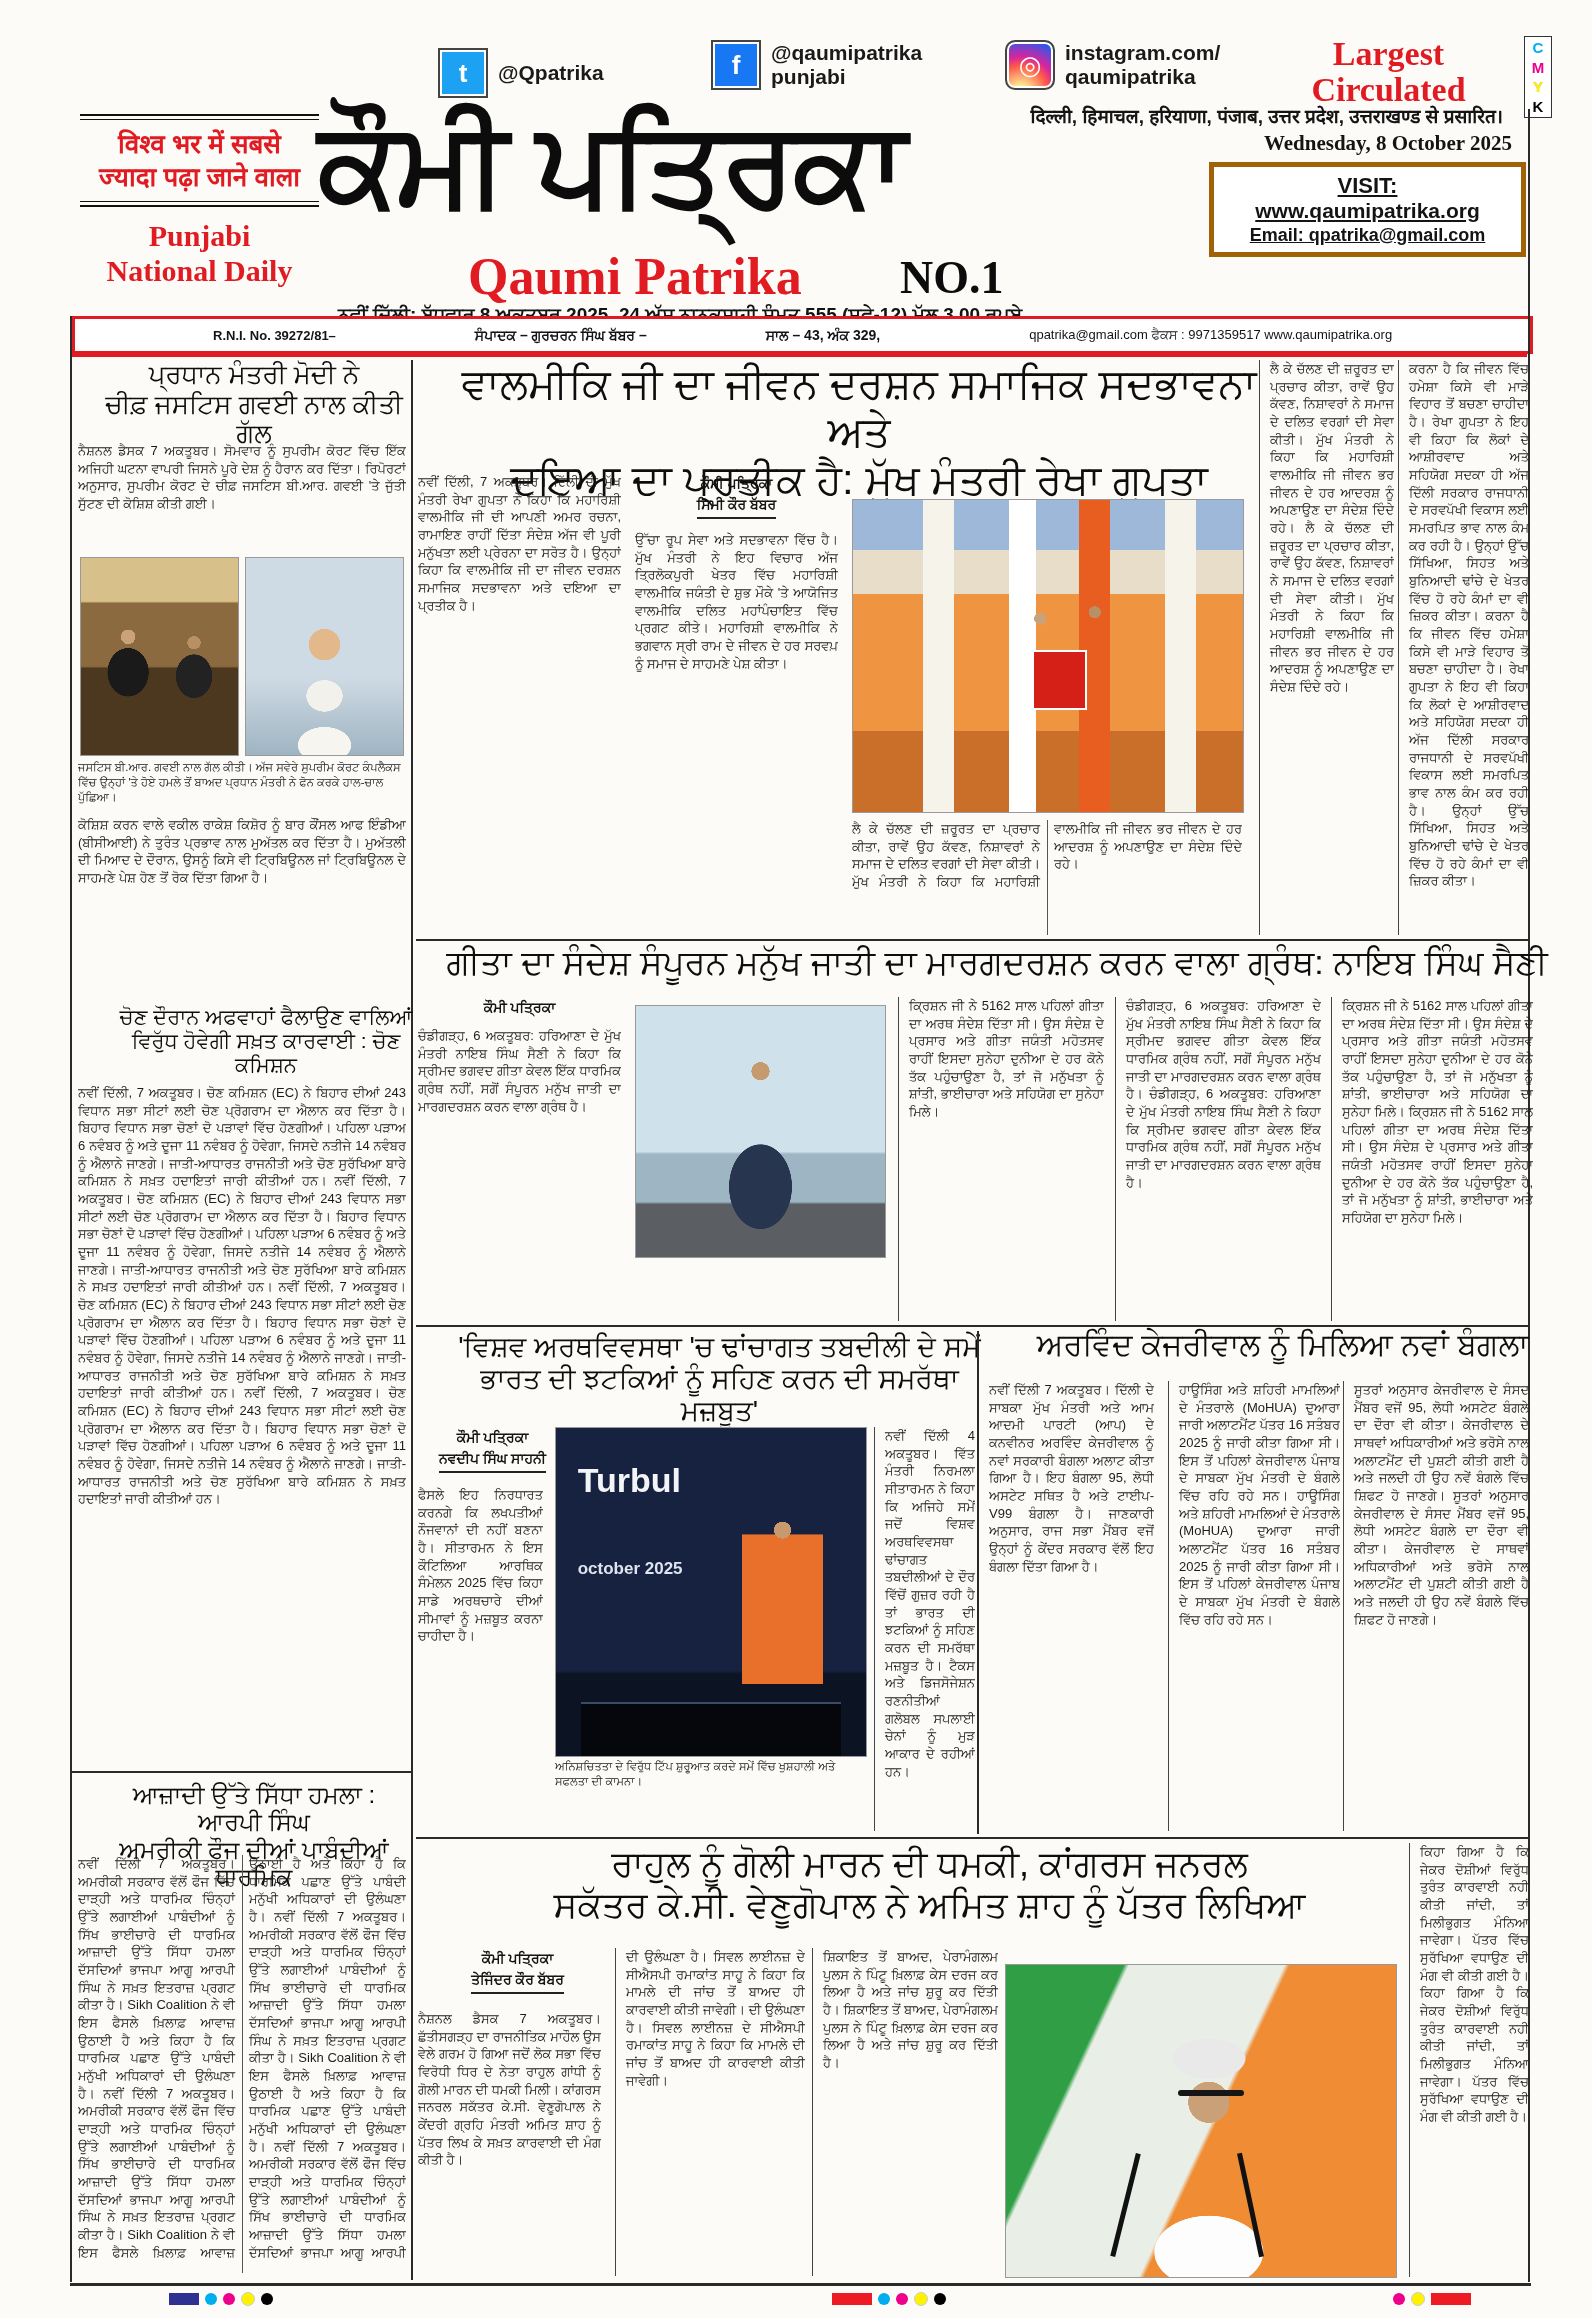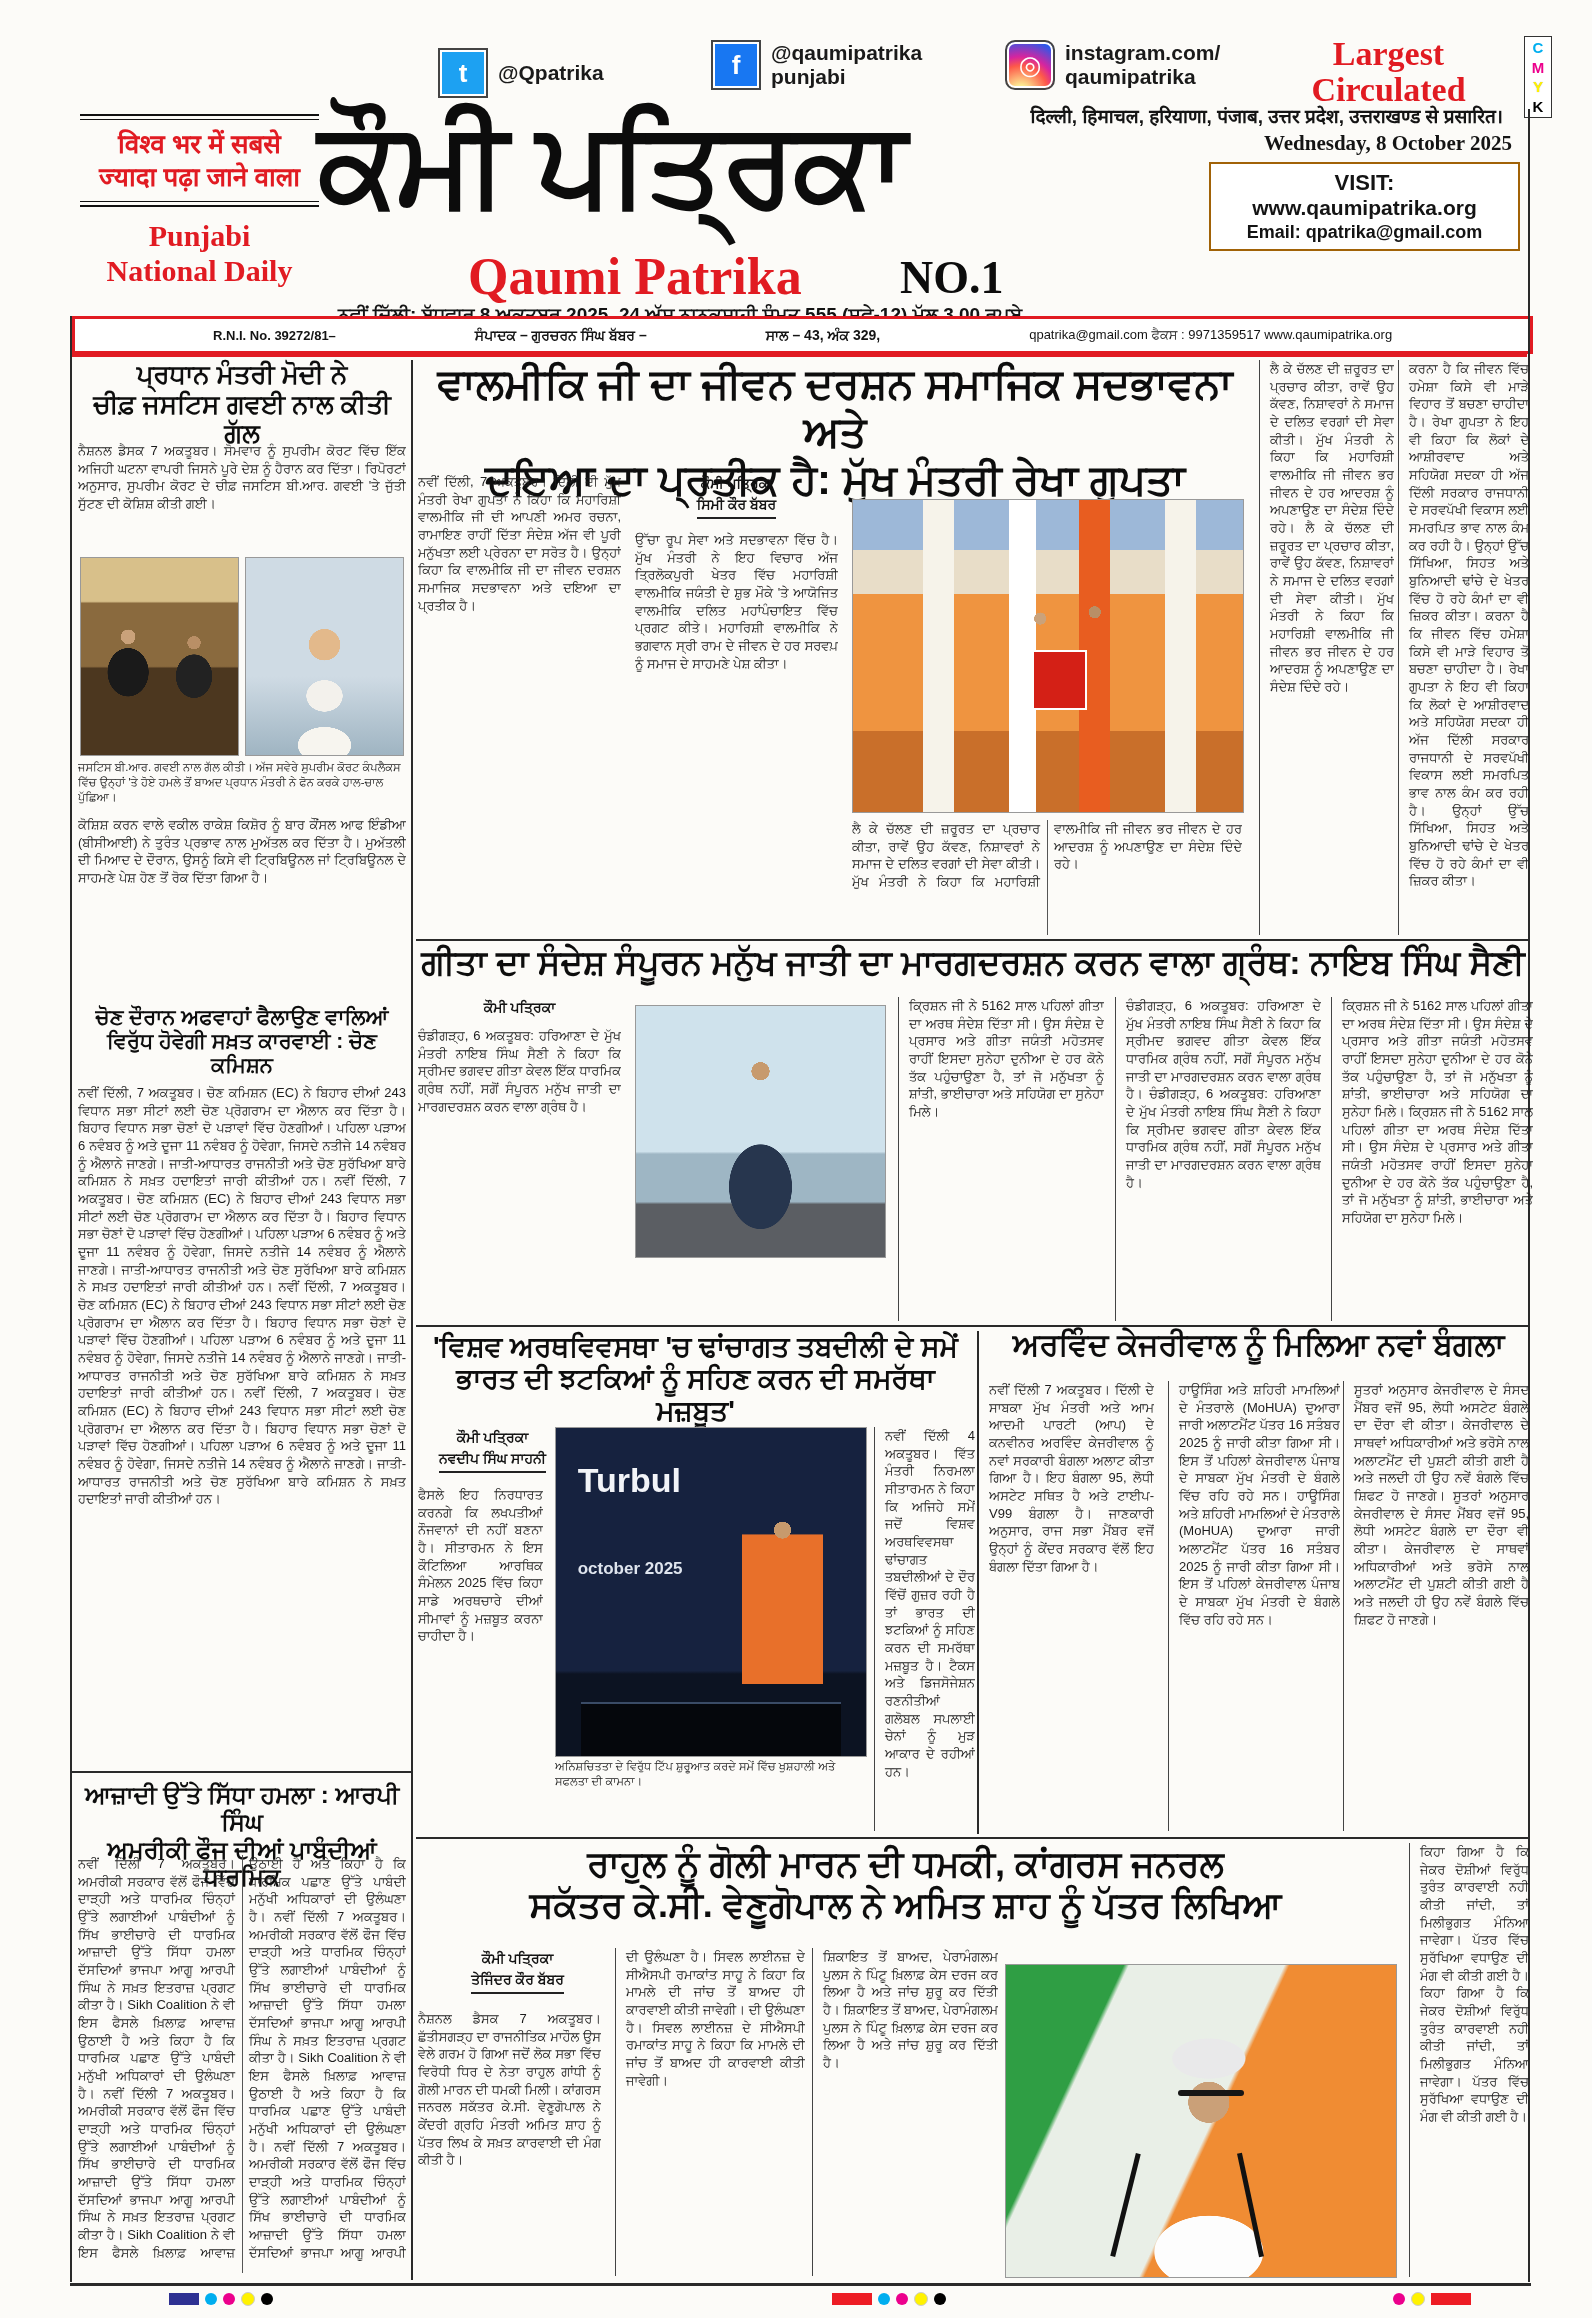--- a/index.html
+++ b/index.html
@@ -5,21 +5,21 @@
   html,body{margin:0;padding:0;background:#e8e8e8;}
   .page{position:relative;width:1592px;height:2318px;background:#fcfbf8;margin:0 auto;
         font-family:"Liberation Sans","DejaVu Sans",sans-serif;color:#141414;overflow:hidden;}
   .abs{position:absolute;}
   .serif{font-family:"Liberation Serif","DejaVu Serif",serif;}
   .red{color:#e11b22;}
   .ctr{text-align:center;}
   .bold{font-weight:700;}
   .body-txt{font-size:13px;line-height:1.36;text-align:justify;color:#1c1c1c;overflow:hidden;
             word-break:break-word;}
-  .hl{font-weight:700;color:#0d0d0d;line-height:1.14;}
+  .hl{font-weight:400;color:#0d0d0d;line-height:1.14;margin-left:24px;}
   .byline{font-weight:700;font-size:14px;text-align:center;line-height:1.5;}
   .byline .rep{display:inline-block;border-bottom:2px solid #222;padding-bottom:2px;}
   .vrule{background:#2a2a2a;width:1.5px;}
   .hrule{background:#2a2a2a;height:1.5px;}
   .redrule{background:#e11b22;}
   .photo{overflow:hidden;border:1px solid #999;}
   .cap{font-size:11.4px;line-height:1.3;font-weight:700;color:#222;overflow:hidden;}
   .colbox{overflow:hidden;}
   .sep-l{border-left:1.4px solid #444;padding-left:10px;}
   
@@ -118,21 +118,21 @@
   </div>
 
   <div class="abs bold" style="left:318px;top:96px;width:756px;font-size:117px;letter-spacing:-2px;color:#0c0c0c;white-space:nowrap;">ਕੌਮੀ ਪਤ੍ਰਿਕਾ</div>
   <div class="abs serif red bold" style="left:468px;top:247px;font-size:52px;">Qaumi Patrika</div>
   <div class="abs serif bold" style="left:900px;top:251px;font-size:46px;color:#0c0c0c;">NO.1</div>
 
   <div class="abs bold" style="left:338px;top:304px;width:756px;font-size:19px;white-space:nowrap;">ਨਵੀਂ ਦਿੱਲੀ: ਬੁੱਧਵਾਰ 8 ਅਕਤੂਬਰ 2025, 24 ਅੱਸੂ ਨਾਨਕਸ਼ਾਹੀ ਸੰਮਤ 555 (ਸਫ਼ੇ-12) ਮੁੱਲ 3.00 ਰੁਪਏ</div>
 
   <div class="abs bold" style="left:1025px;top:103px;width:478px;font-size:19px;text-align:right;">दिल्ली, हिमाचल, हरियाणा, पंजाब, उत्तर प्रदेश, उत्तराखण्ड से प्रसारित।</div>
   <div class="abs serif bold" style="left:1184px;top:131px;width:328px;font-size:21px;text-align:right;">Wednesday, 8 October 2025</div>
-  <div class="abs ctr" style="left:1209px;top:162px;width:299px;border:2px solid #a16207;padding:6px 4px;background:#fff;">
+  <div class="abs ctr" style="left:1209px;top:162px;width:299px;border:5px solid #a16207;padding:6px 4px;background:#fff;text-decoration:underline;">
     <div class="bold" style="font-size:22px;">VISIT:</div>
     <div class="bold" style="font-size:21px;">www.qaumipatrika.org</div>
     <div class="bold" style="font-size:18px;margin-top:2px;">Email: qpatrika@gmail.com</div>
   </div>
 
   <div class="abs" style="left:72px;top:316px;width:1455px;height:32px;border:3px solid #e11b22;background:#fff;display:flex;align-items:center;">
     <span class="bold" style="font-size:13px;margin-left:90px;padding-left:48px;">R.N.I. No. 39272/81–</span>
     <span class="bold" style="font-size:14px;margin-left:139px;">ਸੰਪਾਦਕ – ਗੁਰਚਰਨ ਸਿੰਘ ਬੱਬਰ –</span>
     <span class="bold" style="font-size:14px;margin-left:119px;">ਸਾਲ – 43, ਅੰਕ 329,</span>
     <span style="font-size:13px;margin-left:149px;">qpatrika@gmail.com ਫੈਕਸ : 9971359517  www.qaumipatrika.org</span>

